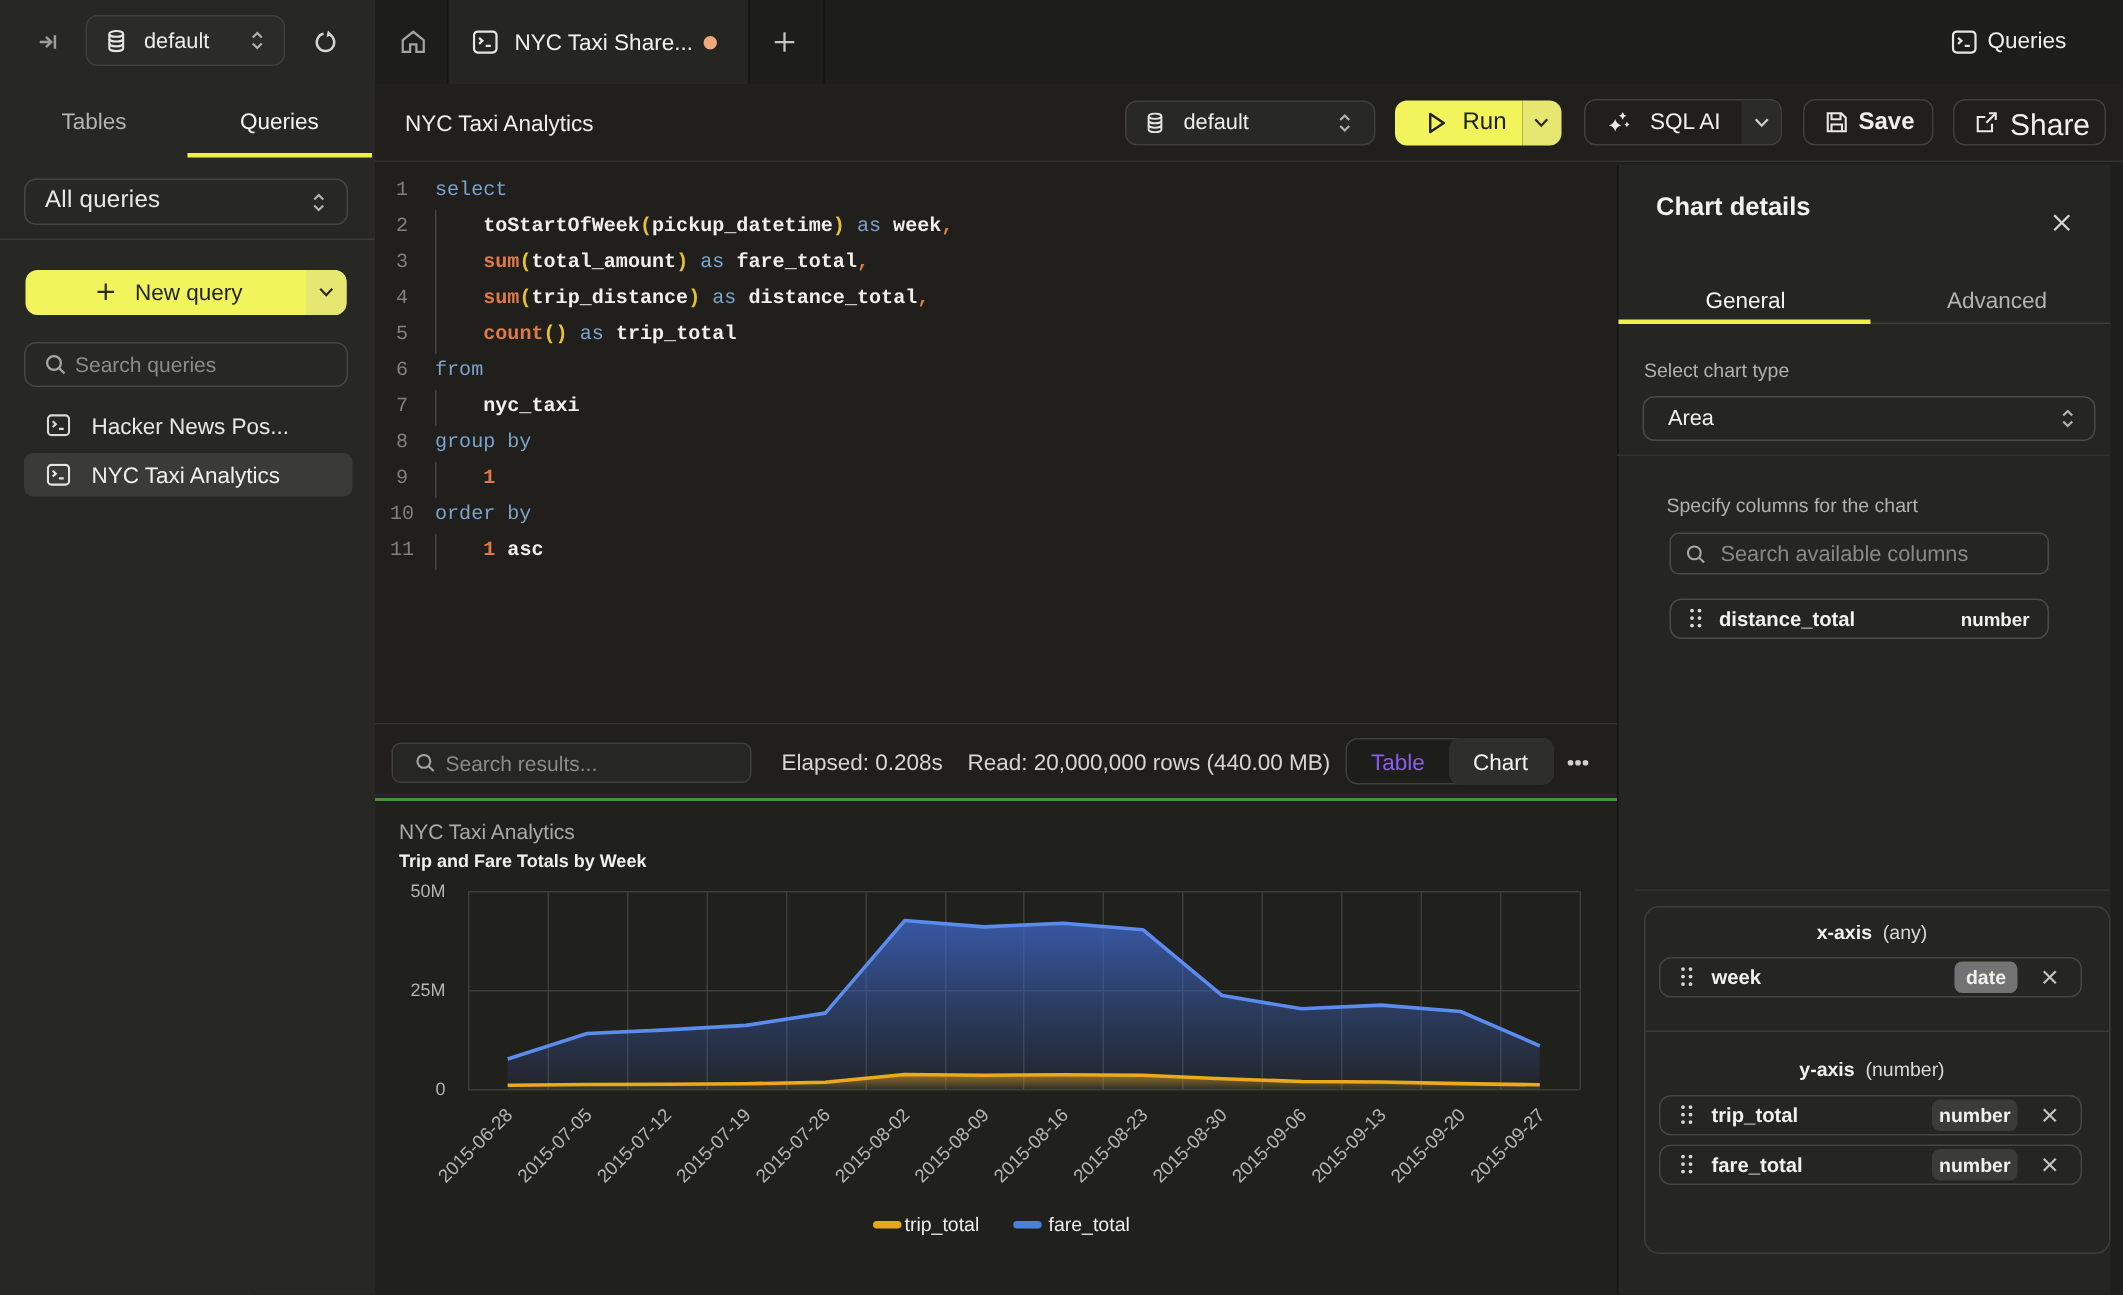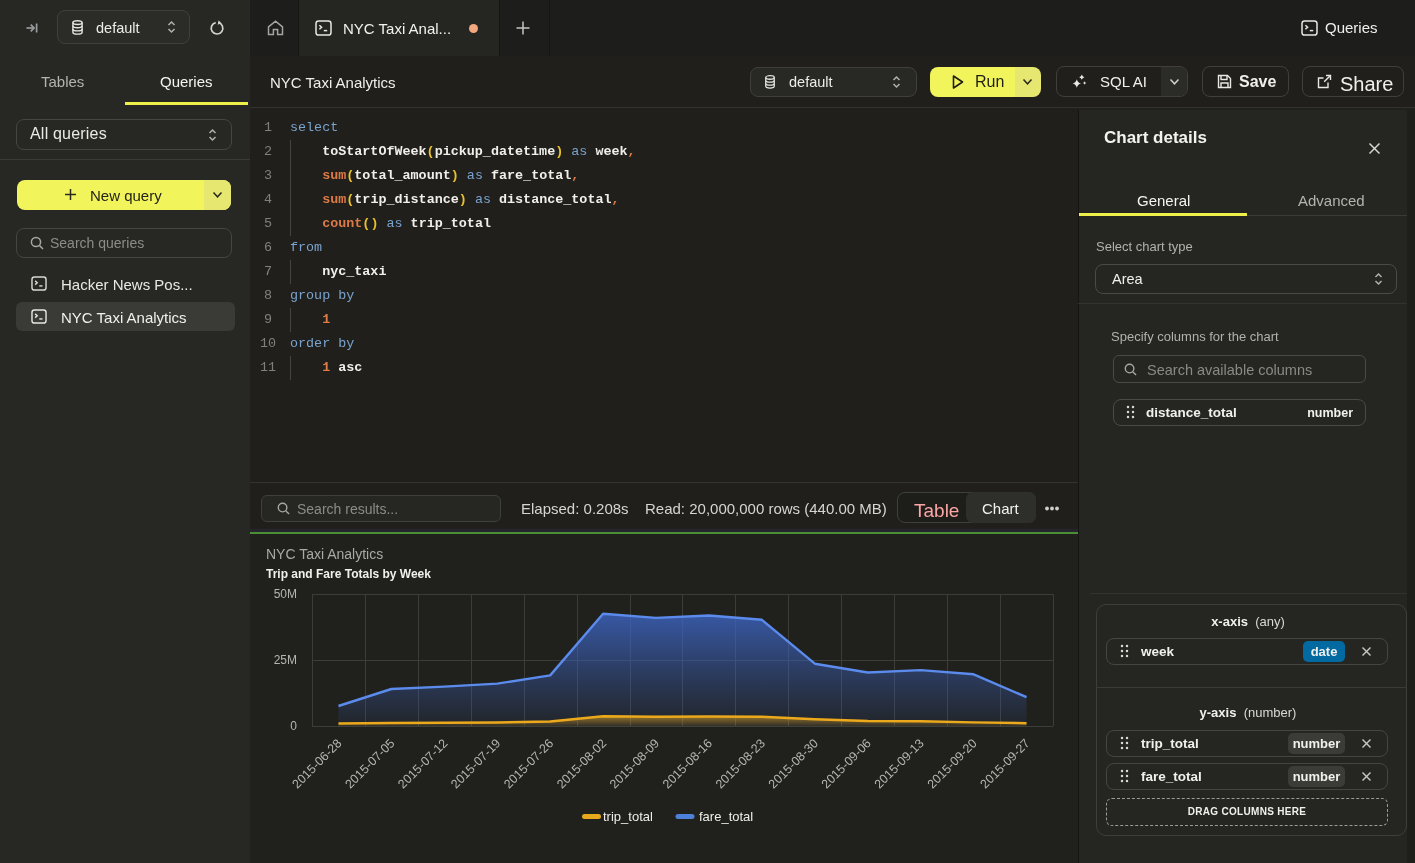--- a/index.html
+++ b/index.html
@@ -43,21 +43,21 @@
     <path d="M1.5 6.8 L8.5 1.2 L15.5 6.8 V14.5 H10.6 V9.6 H6.4 V14.5 H1.5 Z"></path>
   </svg>
   <div class="abs" style="left:298px;top:0;width:1px;height:56px;background:#151513;"></div>
 
   <div class="abs" style="left:299px;top:0;width:200px;height:56px;background:#252522;"></div>
   <svg class="abs" style="left:315px;top:20px;" width="17" height="16" viewBox="0 0 17 16" fill="none" stroke="#e6e6e3" stroke-width="1.5">
     <rect x="1" y="1" width="15" height="14" rx="2.6"></rect>
     <path d="M4.4 5.2 L6.6 7.2 L4.4 9.2"></path>
     <line x1="8.8" y1="10.6" x2="12.2" y2="10.6"></line>
   </svg>
-  <div class="abs" style="left:343px;top:20px;font-size:15px;color:#f1f1ee;">NYC Taxi Anal...</div>
+  <div class="abs" style="left:343px;top:20px;font-size:15px;color:#f1f1ee;">NYC Taxi Share...</div>
   <div class="abs" style="left:469px;top:24px;width:9px;height:9px;border-radius:50%;background:#f2a77c;"></div>
   <div class="abs" style="left:499px;top:0;width:1px;height:56px;background:#151513;"></div>
 
   <svg class="abs" style="left:515px;top:20px;" width="16" height="16" viewBox="0 0 16 16" fill="none" stroke="#c6c6c2" stroke-width="1.5">
     <line x1="8" y1="1.5" x2="8" y2="14.5"></line>
       <line x1="1.5" y1="8" x2="14.5" y2="8"></line>
   </svg>
   <div class="abs" style="left:549px;top:0;width:1px;height:56px;background:#151513;"></div>
 
   <svg class="abs" style="left:1301px;top:20px;" width="17" height="16" viewBox="0 0 17 16" fill="none" stroke="#e6e6e3" stroke-width="1.5">
@@ -206,21 +206,21 @@
   <div class="abs" style="left:250px;top:482px;width:828px;height:51px;background:#201f1b;border-top:1px solid #32322e;"></div>
   <div class="abs" style="left:261px;top:495px;width:240px;height:27px;background:#262622;border:1px solid #3f3f3b;border-radius:6px;"></div>
   <svg class="abs" style="left:277px;top:502px;" width="13" height="13" viewBox="0 0 14 14" fill="none" stroke="#a7a7a2" stroke-width="1.5">
     <circle cx="6" cy="6" r="4.6"></circle>
       <line x1="9.6" y1="9.6" x2="13" y2="13"></line>
   </svg>
   <div class="abs" style="left:297px;top:501px;font-size:14px;color:#8c8c87;">Search results...</div>
   <div class="abs" style="left:521px;top:500px;font-size:15px;color:#d5d5d1;">Elapsed: 0.208s</div>
   <div class="abs" style="left:645px;top:500px;font-size:15px;color:#d5d5d1;">Read: 20,000,000 rows (440.00 MB)</div>
   <div class="abs" style="left:897px;top:492px;width:139px;height:31px;background:#1d1d19;border:1px solid #3f3f3b;border-radius:8px;"></div>
-  <div class="abs" style="left:914px;top:500px;font-size:19px;color:#fca5a5;">Table</div>
+  <div class="abs" style="left:914px;top:500px;font-size:15px;color:#8b5cf6;">Table</div>
   <div class="abs" style="left:966px;top:492px;width:70px;height:31px;background:#2e2e2b;border-radius:7px;"></div>
   <div class="abs" style="left:982px;top:500px;font-size:15px;color:#f2f2ef;">Chart</div>
   <svg class="abs" style="left:1044px;top:506px;" width="16" height="5" viewBox="0 0 16 5" fill="#cfcfcb">
     <circle cx="3" cy="2.5" r="1.9"></circle>
       <circle cx="8" cy="2.5" r="1.9"></circle>
       <circle cx="13" cy="2.5" r="1.9"></circle>
   </svg>
 
   <div class="abs" style="left:250px;top:529px;width:828px;height:3px;background:#26242e;"></div>
   <div class="abs" style="left:250px;top:532px;width:828px;height:2.4px;background:#4a8f33;"></div>
@@ -354,21 +354,21 @@
   <div class="abs" style="left:1106px;top:638px;width:282px;height:27px;border:1px solid #454542;border-radius:8px;"></div>
   <svg class="abs" style="left:1120px;top:644px;" width="9" height="14" viewBox="0 0 9 14" fill="#d8d8d4">
     <circle cx="2" cy="2" r="1.25"></circle>
       <circle cx="7" cy="2" r="1.25"></circle>
     <circle cx="2" cy="7" r="1.25"></circle>
       <circle cx="7" cy="7" r="1.25"></circle>
     <circle cx="2" cy="12" r="1.25"></circle>
       <circle cx="7" cy="12" r="1.25"></circle>
   </svg>
   <div class="abs" style="left:1141px;top:644px;font-size:13.5px;font-weight:bold;color:#f0f0ed;">week</div>
-  <div class="abs" style="left:1303px;top:641px;width:42px;height:21px;background:#0369a1;border-radius:5px;text-align:center;font-size:13px;font-weight:bold;color:#f0f0ed;line-height:21px;">date</div>
+  <div class="abs" style="left:1303px;top:641px;width:42px;height:21px;background:#737373;border-radius:5px;text-align:center;font-size:13px;font-weight:bold;color:#f0f0ed;line-height:21px;">date</div>
   <svg class="abs" style="left:1361px;top:646px;" width="11" height="11" viewBox="0 0 11 11" fill="none" stroke="#c6c6c2" stroke-width="1.4">
     <line x1="1.5" y1="1.5" x2="9.5" y2="9.5"></line>
       <line x1="9.5" y1="1.5" x2="1.5" y2="9.5"></line>
   </svg>
 
   <div class="abs" style="left:1096px;top:687px;width:311px;height:1px;background:#3a3a36;"></div>
   <div class="abs" style="left:1096px;top:705px;width:304px;text-align:center;font-size:13px;color:#f0f0ed;"><b>y-axis</b> &nbsp;<span style="color:#d9d9d5">(number)</span></div>
 
   <div class="abs" style="left:1106px;top:730px;width:282px;height:27px;border:1px solid #454542;border-radius:8px;"></div>
   <svg class="abs" style="left:1120px;top:736px;" width="9" height="14" viewBox="0 0 9 14" fill="#d8d8d4">
@@ -395,15 +395,14 @@
     <circle cx="2" cy="12" r="1.25"></circle>
       <circle cx="7" cy="12" r="1.25"></circle>
   </svg>
   <div class="abs" style="left:1141px;top:769px;font-size:13.5px;font-weight:bold;color:#f0f0ed;">fare_total</div>
   <div class="abs" style="left:1288px;top:766px;width:57px;height:21px;background:#3b3b38;border-radius:5px;text-align:center;font-size:13px;font-weight:bold;color:#f0f0ed;line-height:21px;">number</div>
   <svg class="abs" style="left:1361px;top:771px;" width="11" height="11" viewBox="0 0 11 11" fill="none" stroke="#c6c6c2" stroke-width="1.4">
     <line x1="1.5" y1="1.5" x2="9.5" y2="9.5"></line>
       <line x1="9.5" y1="1.5" x2="1.5" y2="9.5"></line>
   </svg>
 
-  <div class="abs" style="left:1106px;top:798px;width:282px;height:28px;border:1px dashed #9b9b97;border-radius:6px;text-align:center;line-height:26px;font-size:10px;font-weight:bold;letter-spacing:.3px;color:#f0f0ed;">DRAG COLUMNS HERE</div>
 
 </div>
 
 </body></html>

